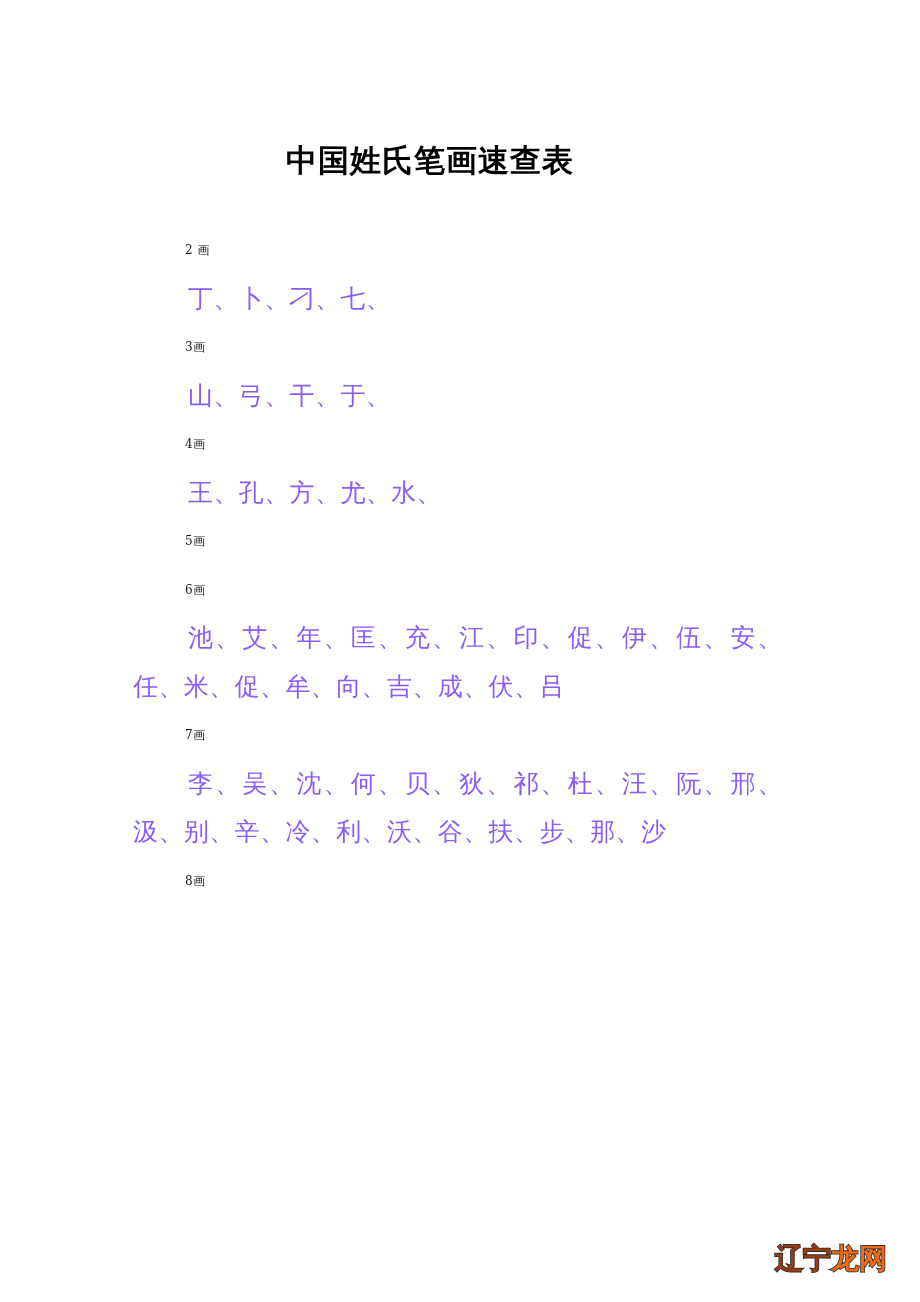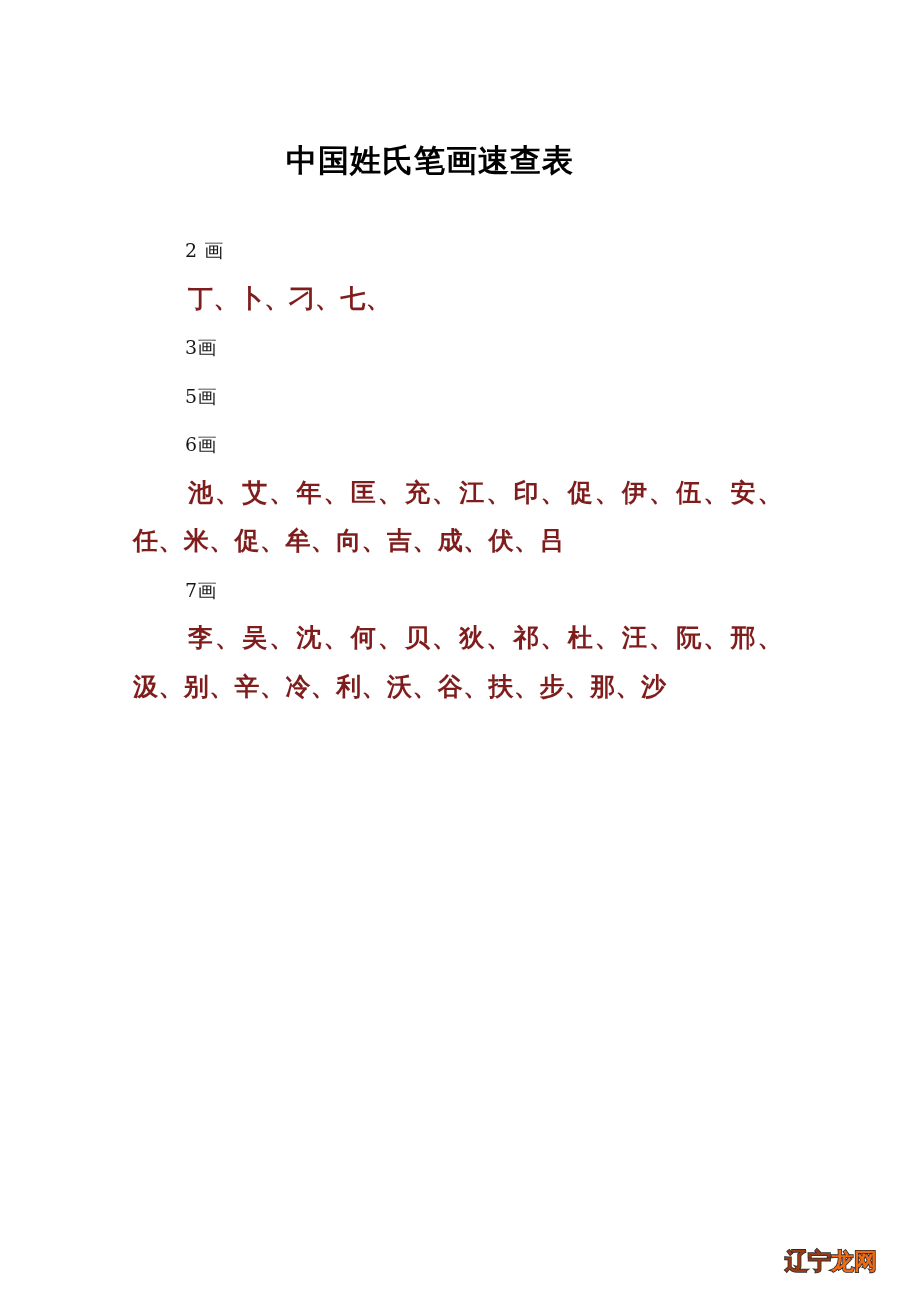--- a/index.html
+++ b/index.html
@@ -39,85 +39,88 @@
 
   .body-block {
     position: absolute;
     top: 226px;
     left: 133px;
     width: 650px;
   }
 
   .stroke-head {
     font-family: "DejaVu Serif", serif;
-    font-size: 19px;
+    font-size: 12px;
     line-height: 48.5px;
     color: #161616;
     text-indent: 52px;
     white-space: pre;
     letter-spacing: 0.5px;
   }
 
   .name-line {
     font-family: "DejaVu Serif", serif;
     font-size: 25px;
     line-height: 48.5px;
-    color: #7f1d1d;
+    color: #8b5cf6;
     text-indent: 55px;
     text-align: justify;
     text-justify: inter-character;
     letter-spacing: 0.4px;
     word-break: break-all;
-    font-weight: bold;
   }
 
   .watermark {
     position: absolute;
     right: 18px;
     bottom: 18px;
     width: 142px;
     height: 46px;
     display: flex;
     align-items: center;
     justify-content: center;
   }
   .watermark-text {
-    font-family: Liberation Sans, sans-serif;
+    font-family: Liberation Mono, monospace;
     font-weight: bold;
-    font-size: 23px;
+    font-size: 28px;
     letter-spacing: 0px;
     line-height: 30px;
     white-space: nowrap;
   }
   .wm-a { color: #9c3a14; -webkit-text-stroke: 1.6px #2b2b2b; paint-order: stroke fill; }
   .wm-b { color: #ed6a17; -webkit-text-stroke: 1.6px #2b2b2b; paint-order: stroke fill; }
 </style>
 </head>
 <body>
 
 <div class="page">
 
   <div class="doc-title">中国姓氏笔画速查表</div>
 
   <div class="body-block">
 
     <div class="stroke-head">2 画</div>
     <div class="name-line">丁、卜、刁、七、</div>
 
     <div class="stroke-head">3画</div>
+    <div class="name-line">山、弓、干、于、</div>
 
+    <div class="stroke-head">4画</div>
+    <div class="name-line">王、孔、方、尤、水、</div>
 
     <div class="stroke-head">5画</div>
 
     <div class="stroke-head">6画</div>
     <div class="name-line">池、艾、年、匡、充、江、印、促、伊、伍、安、任、米、促、牟、向、吉、成、伏、吕</div>
 
     <div class="stroke-head">7画</div>
     <div class="name-line">李、吴、沈、何、贝、狄、祁、杜、汪、阮、邢、汲、别、辛、冷、利、沃、谷、扶、步、那、沙</div>
 
+    <div class="stroke-head">8画</div>
 
 
   </div>
 
   <div class="watermark">
     <span class="watermark-text"><span class="wm-a">辽宁</span><span class="wm-b">龙网</span></span>
   </div>
 
 </div>
 

